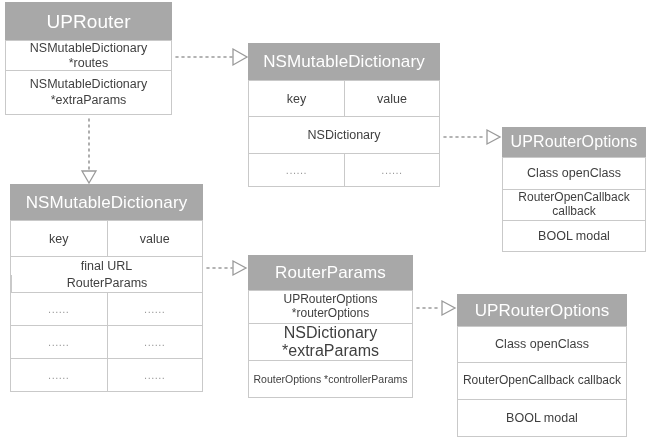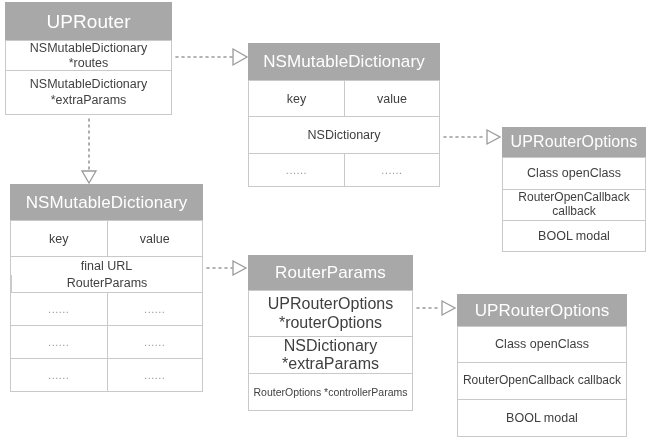--- a/index.html
+++ b/index.html
@@ -142,21 +142,21 @@
       <div class="uml-cell dots-cell">......</div>
     </div>
     <div class="uml-split" style="height:33px;">
       <div class="uml-cell dots-cell">......</div>
       <div class="uml-cell dots-cell">......</div>
     </div>
   </div>
 
   <div class="uml-box" style="left:248px; top:255px; width:165px;">
     <div class="uml-header" style="height:35px; font-size:17px;">RouterParams</div>
-    <div class="uml-row first small-attr" style="height:47px; font-size:16px;">UPRouterOptions *routerOptions</div>
+    <div class="uml-row first small-attr" style="height:34px; font-size:12px;">UPRouterOptions *routerOptions</div>
     <div class="uml-row small-attr" style="height:37px; font-size:16px;">NSDictionary *extraParams</div>
     <div class="uml-row small-attr" style="height:37px; font-size:10.5px;">RouterOptions *controllerParams</div>
   </div>
 
   <div class="uml-box" style="left:457px; top:294px; width:170px;">
     <div class="uml-header" style="height:32px; font-size:17px;">UPRouterOptions</div>
     <div class="uml-row first" style="height:37px;">Class openClass</div>
     <div class="uml-row small-attr" style="height:37px;">RouterOpenCallback callback</div>
     <div class="uml-row" style="height:37px;">BOOL modal</div>
   </div>

